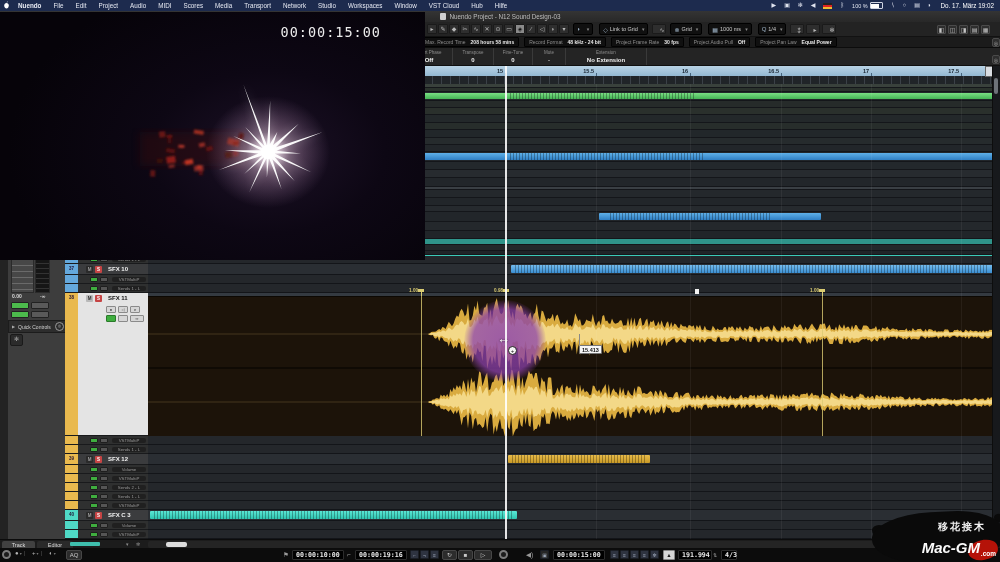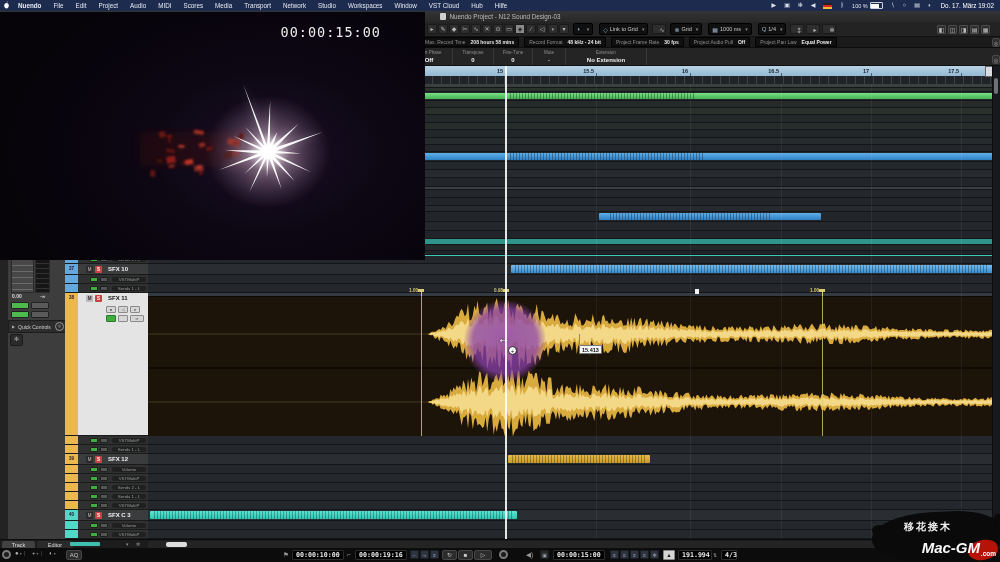--- a/index.html
+++ b/index.html
@@ -169,21 +169,21 @@
   .vtc{position:absolute;right:44px;top:12px;font-family:"DejaVu Sans Mono",monospace;font-size:13.5px;
     color:#ececec;letter-spacing:1px;}
 
   
   .wm{position:absolute;right:-6px;bottom:-4px;width:150px;height:62px;z-index:30;}
   .wmblob{position:absolute;right:4px;bottom:2px;width:130px;height:52px;background:#0a0a0a;
     border-radius:46% 38% 42% 52%;transform:rotate(-3deg);}
   .wmsplat1{position:absolute;right:120px;bottom:30px;width:14px;height:11px;background:#0a0a0a;border-radius:50%;}
   .wmsplat2{position:absolute;right:2px;bottom:44px;width:10px;height:8px;background:#0a0a0a;border-radius:50%;transform:rotate(20deg);}
   .wmred{position:absolute;right:8px;bottom:6px;width:30px;height:20px;background:#b51208;border-radius:55% 45% 50% 48%;transform:rotate(-8deg);}
-  .wmcn{position:absolute;right:54px;bottom:32px;font-size:10px;font-weight:bold;color:#f2f2f2;letter-spacing:2px;white-space:nowrap;}
+  .wmcn{position:absolute;right:20px;bottom:32px;font-size:10px;font-weight:bold;color:#f2f2f2;letter-spacing:2px;white-space:nowrap;}
   .wmbrand{position:absolute;right:26px;bottom:10px;font-size:15px;font-weight:bold;font-style:italic;color:#fafafa;white-space:nowrap;}
   .wmdom{position:absolute;right:10px;bottom:9px;font-size:6.5px;font-weight:bold;color:#fff;}
 </style>
 </head>
 <body>
 
 <div class="screen">
 
   <div class="menubar">
     <span class="apple">

